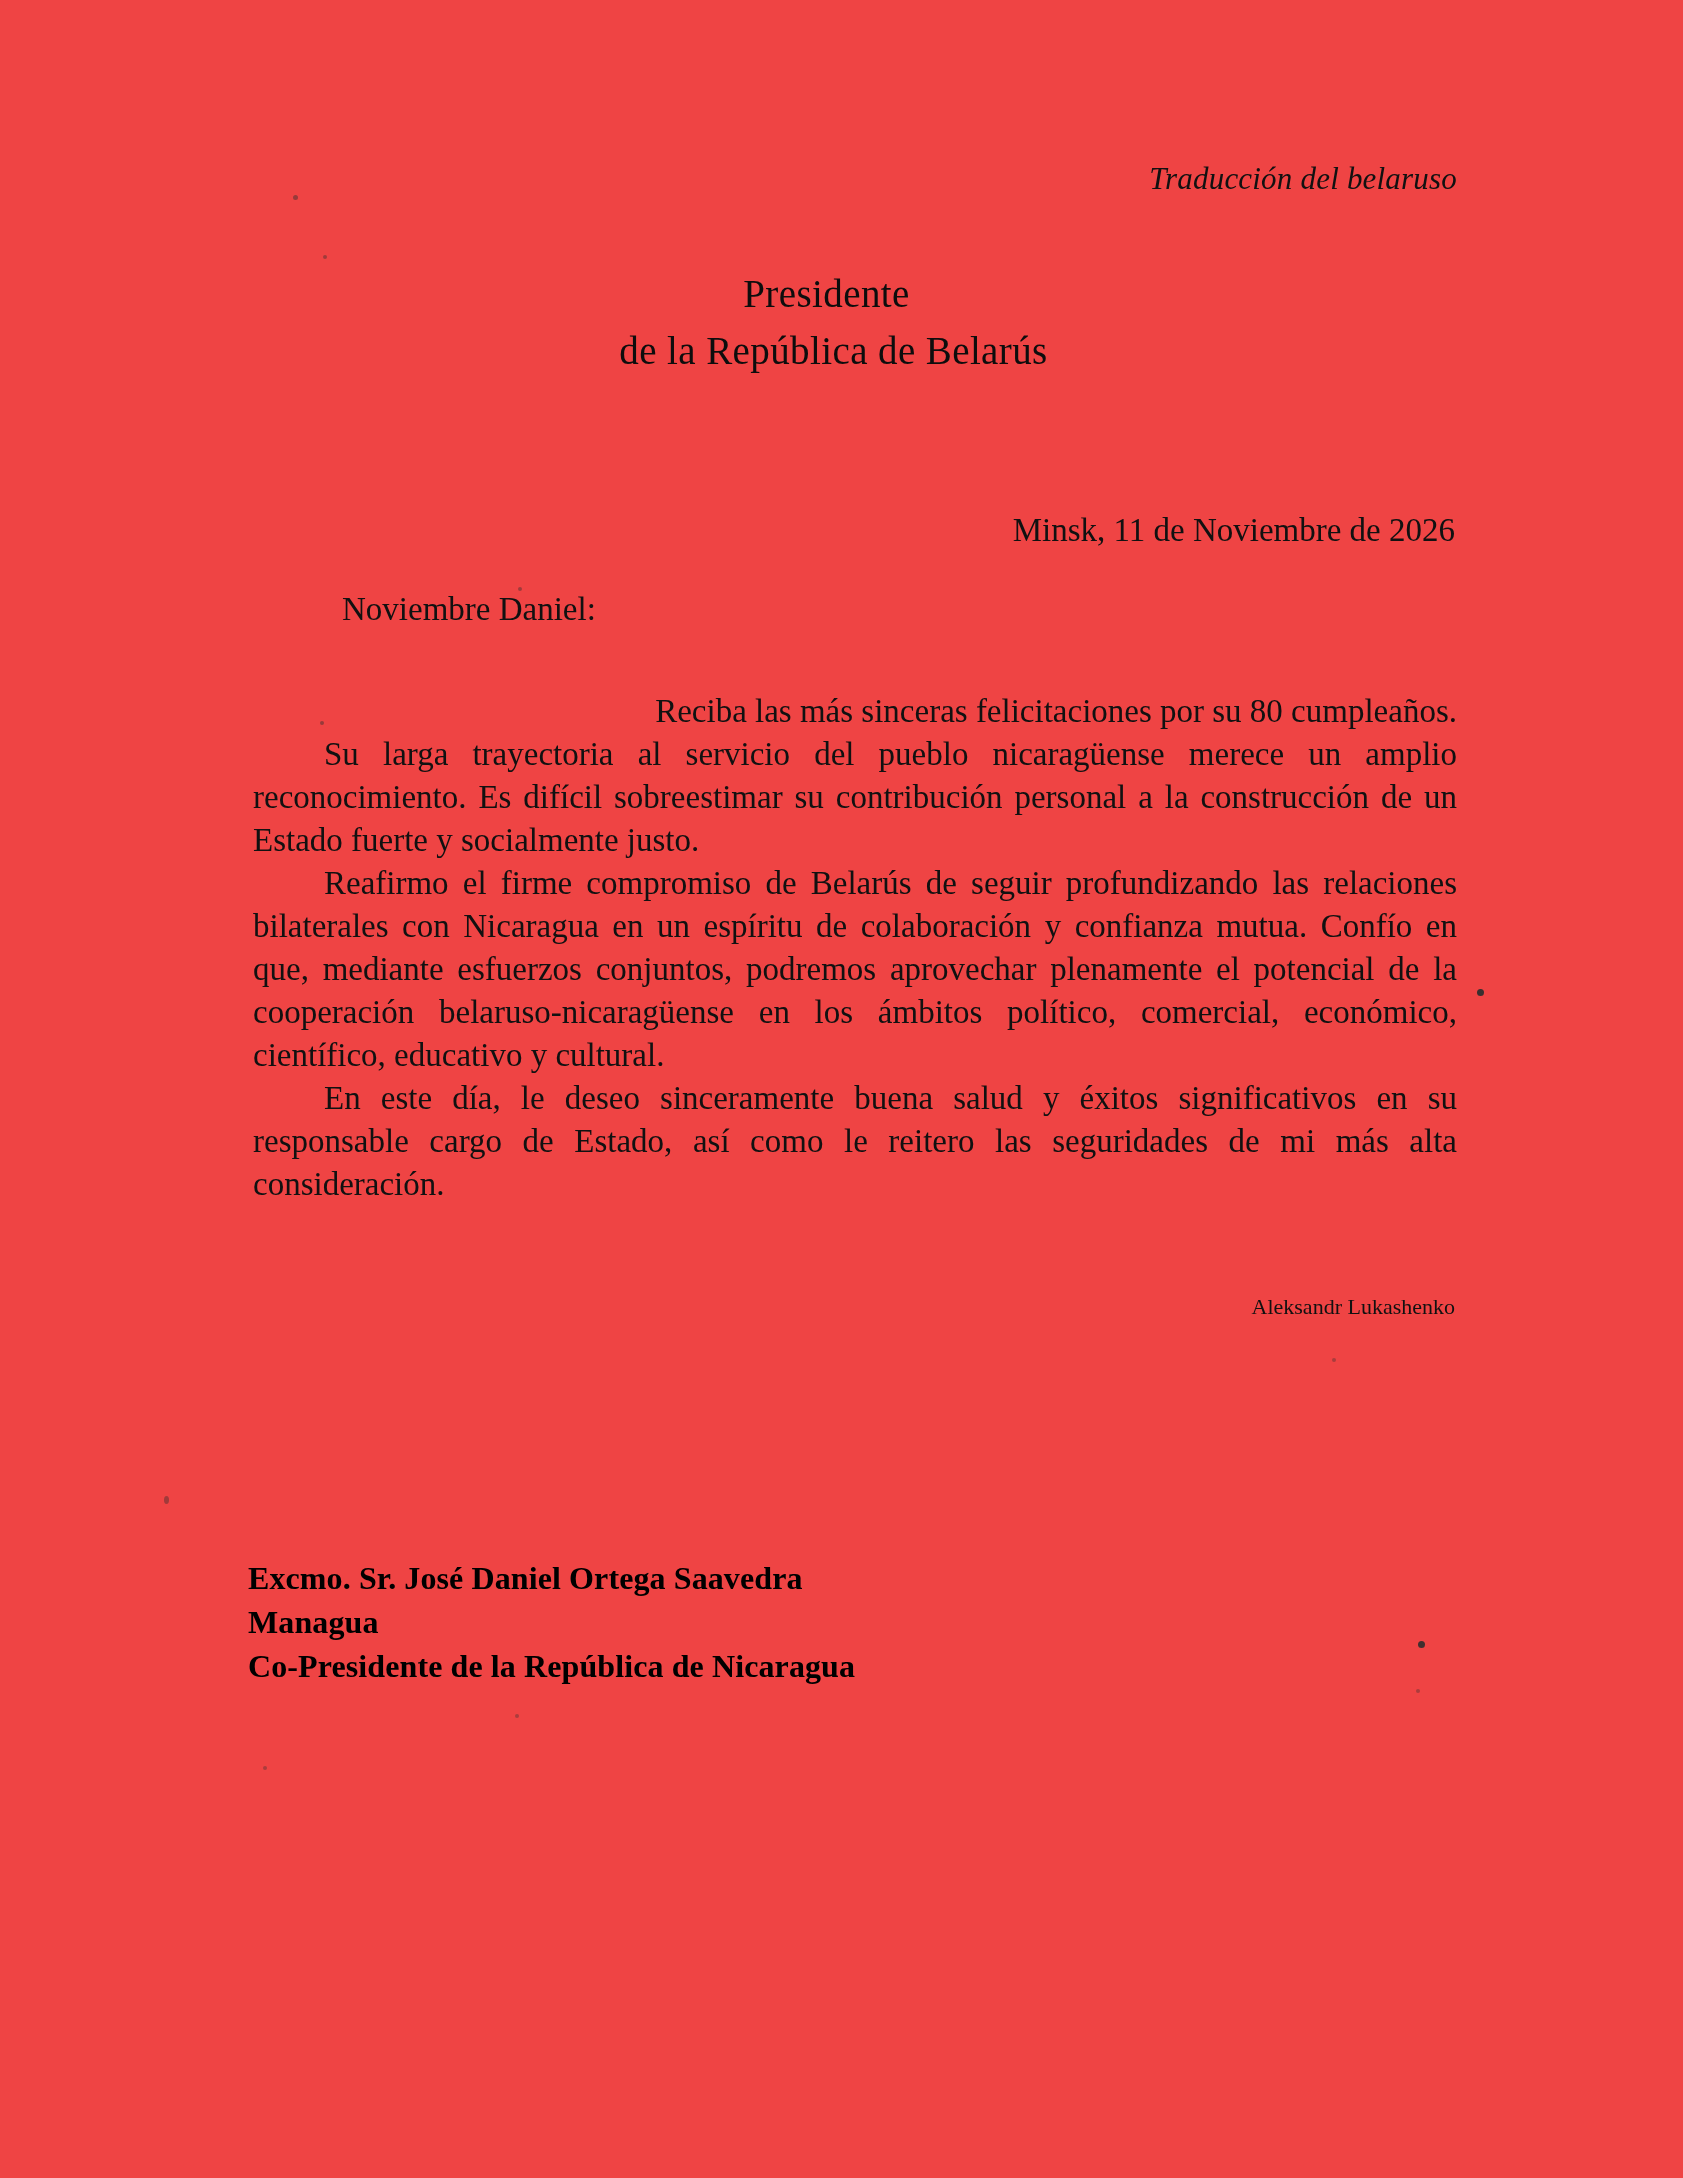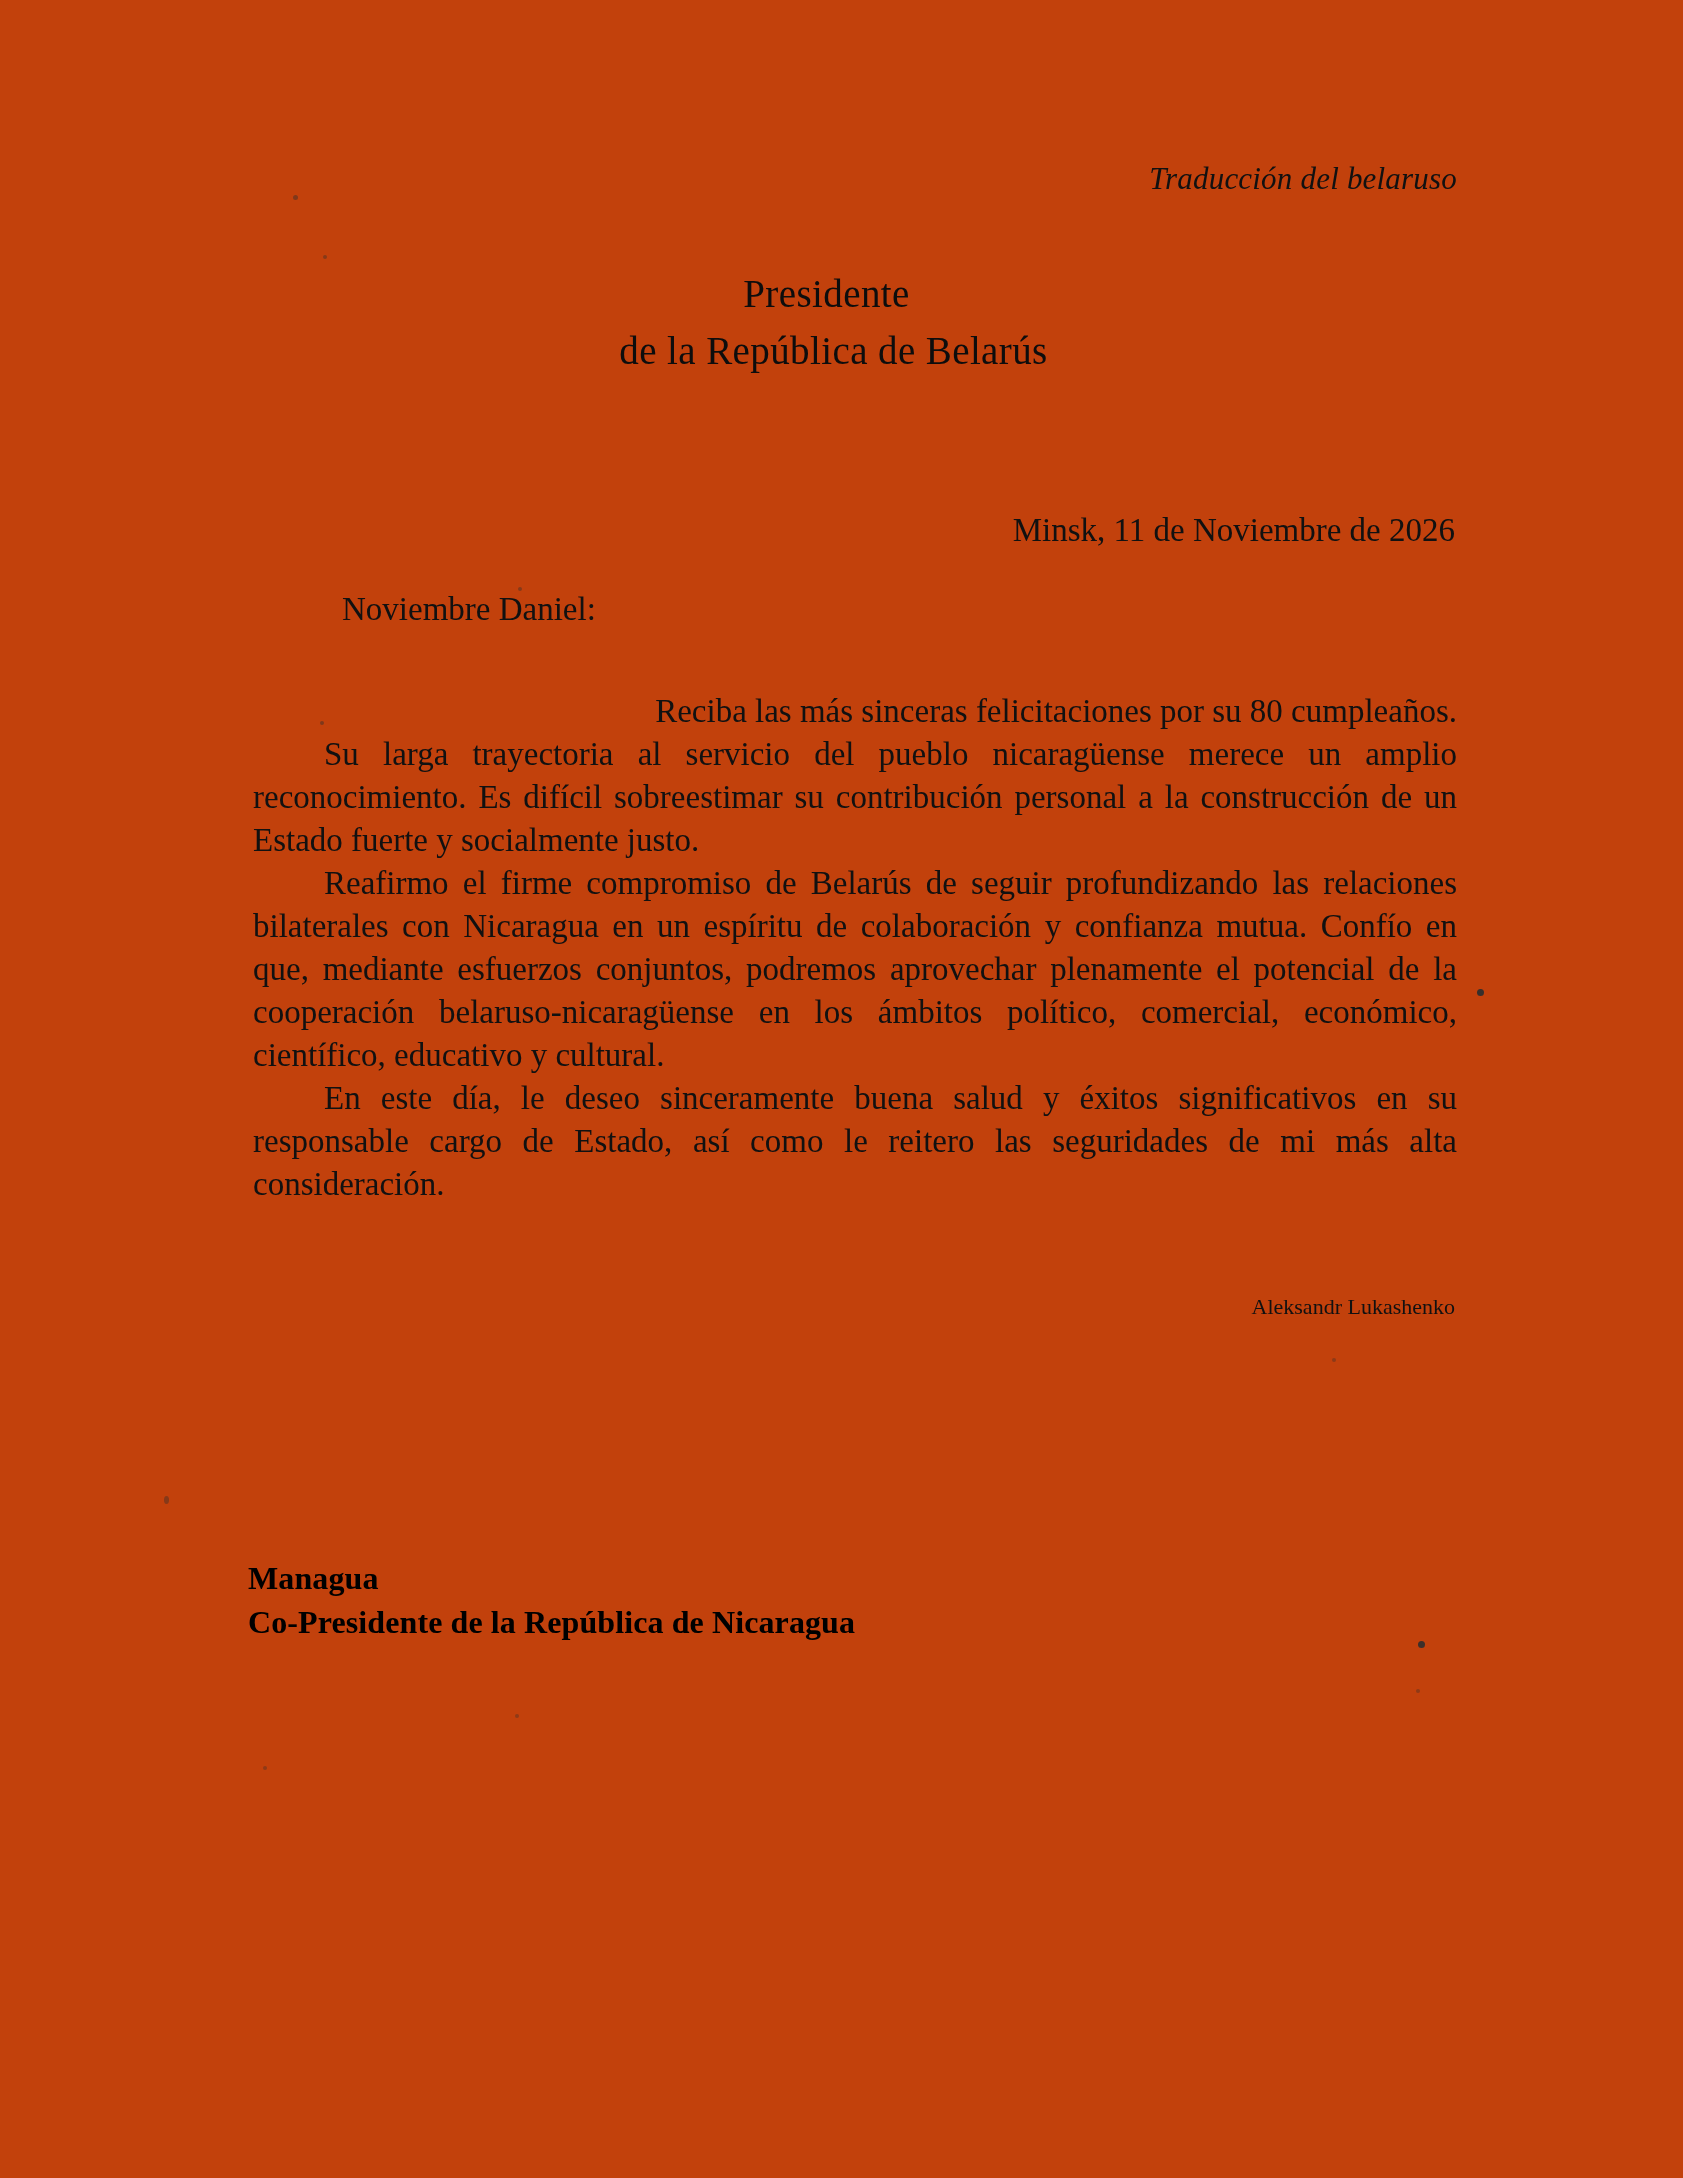--- a/index.html
+++ b/index.html
@@ -9,21 +9,21 @@
     background: #ffffff;
   }
   body {
     font-family: "Liberation Serif", "DejaVu Serif", serif;
     color: #111111;
   }
   #page {
     position: relative;
     width: 1683px;
     height: 2178px;
-    background: #c2410c;
+    background: #ef4444;
     overflow: hidden;
   }
 
   
   .translation-note {
     position: absolute;
     left: 0;
     top: 161px;
     width: 1457px;
     text-align: right;
@@ -140,20 +140,21 @@
   <div class="body-copy">
     <p class="no-justify">Reciba las más sinceras felicitaciones por su 80 cumpleaños.</p>
     <p>Su larga trayectoria al servicio del pueblo nicaragüense merece un amplio reconocimiento. Es difícil sobreestimar su contribución personal a la construcción de un Estado fuerte y socialmente justo.</p>
     <p>Reafirmo el firme compromiso de Belarús de seguir profundizando las relaciones bilaterales con Nicaragua en un espíritu de colaboración y confianza mutua. Confío en que, mediante esfuerzos conjuntos, podremos aprovechar plenamente el potencial de la cooperación belaruso-nicaragüense en los ámbitos político, comercial, económico, científico, educativo y cultural.</p>
     <p>En este día, le deseo sinceramente buena salud y éxitos significativos en su responsable cargo de Estado, así como le reitero las seguridades de mi más alta consideración.</p>
   </div>
 
   <div class="signature">Aleksandr Lukashenko</div>
 
   <div class="recipient">
+    <div>Excmo. Sr. José Daniel Ortega Saavedra</div>
     <div>Managua</div>
     <div>Co-Presidente de la República de Nicaragua</div>
   </div>
 
   <div class="speck" style="left:293px;top:195px;width:5px;height:5px;opacity:.45;"></div>
   <div class="speck" style="left:323px;top:255px;width:4px;height:4px;opacity:.4;"></div>
   <div class="speck" style="left:518px;top:587px;width:4px;height:4px;opacity:.4;"></div>
   <div class="speck" style="left:320px;top:721px;width:4px;height:4px;opacity:.45;"></div>
   <div class="speck" style="left:1477px;top:989px;width:7px;height:7px;opacity:.95;"></div>
   <div class="speck" style="left:1332px;top:1358px;width:4px;height:4px;opacity:.35;"></div>

